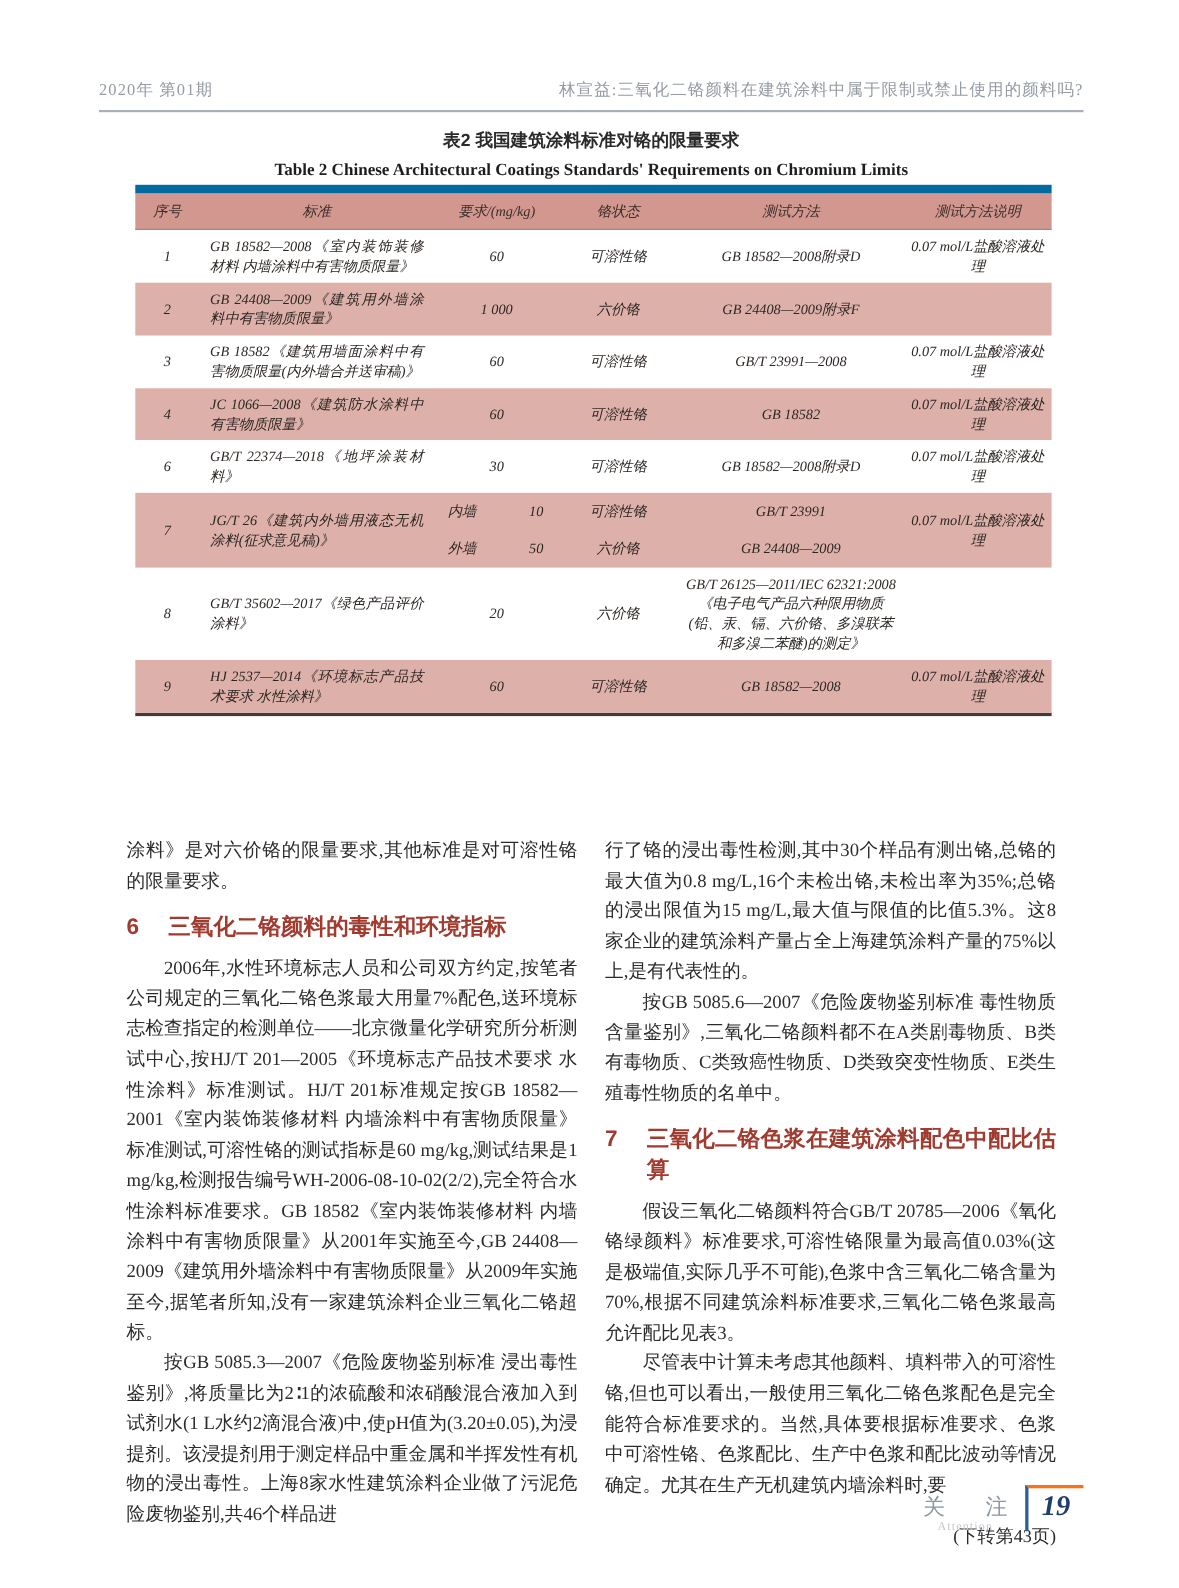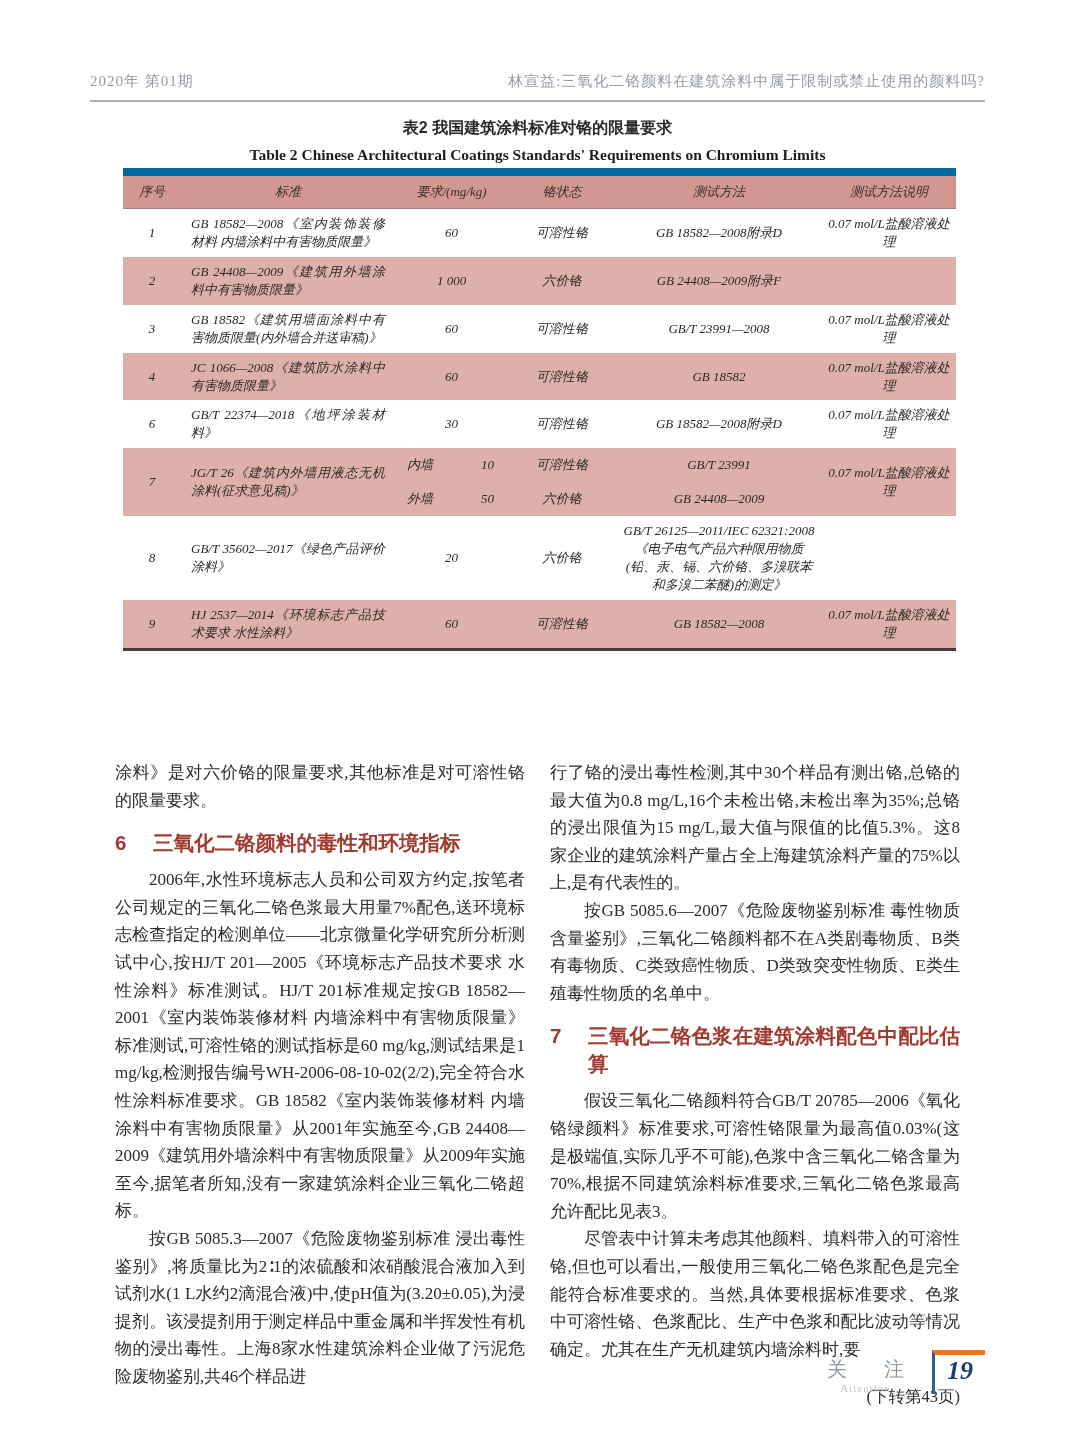--- a/index.html
+++ b/index.html
@@ -55,25 +55,25 @@
     margin:15px 0 9px 0;
   }
   .sec-num{flex:0 0 38px;}
   .sec-txt{flex:1;}
   .cont-note{text-align:right;font-size:16.5px;margin-top:20px;color:#2b2b2b;}
   
   .footer{
     position:absolute;top:1350px;right:87px;
     display:flex;align-items:flex-start;
   }
-  .f-section{margin-right:12px;margin-top:6px;text-align:center;}
+  .f-section{margin-top:6px;text-align:center;}
   .f-zh{font-size:20px;color:#8996a4;letter-spacing:16px;padding-left:16px;font-family:"Liberation Serif","DejaVu Serif",serif;}
   .f-en{font-size:11px;color:#c3c9d0;margin-top:-1px;letter-spacing:1px;}
   .f-pagebox{
-    border-top:5px solid #f97316;border-left:3px solid #2e6094;
+    border-top:3px solid #f97316;border-left:3px solid #2e6094;
     padding:1px 12px 8px 12px;
     font-size:26px;font-style:italic;font-weight:bold;color:#1e3e6e;
     font-family:"Liberation Serif","DejaVu Serif",serif;
   }
 </style>
 </head>
 <body>
 
 <div class="page">
 

